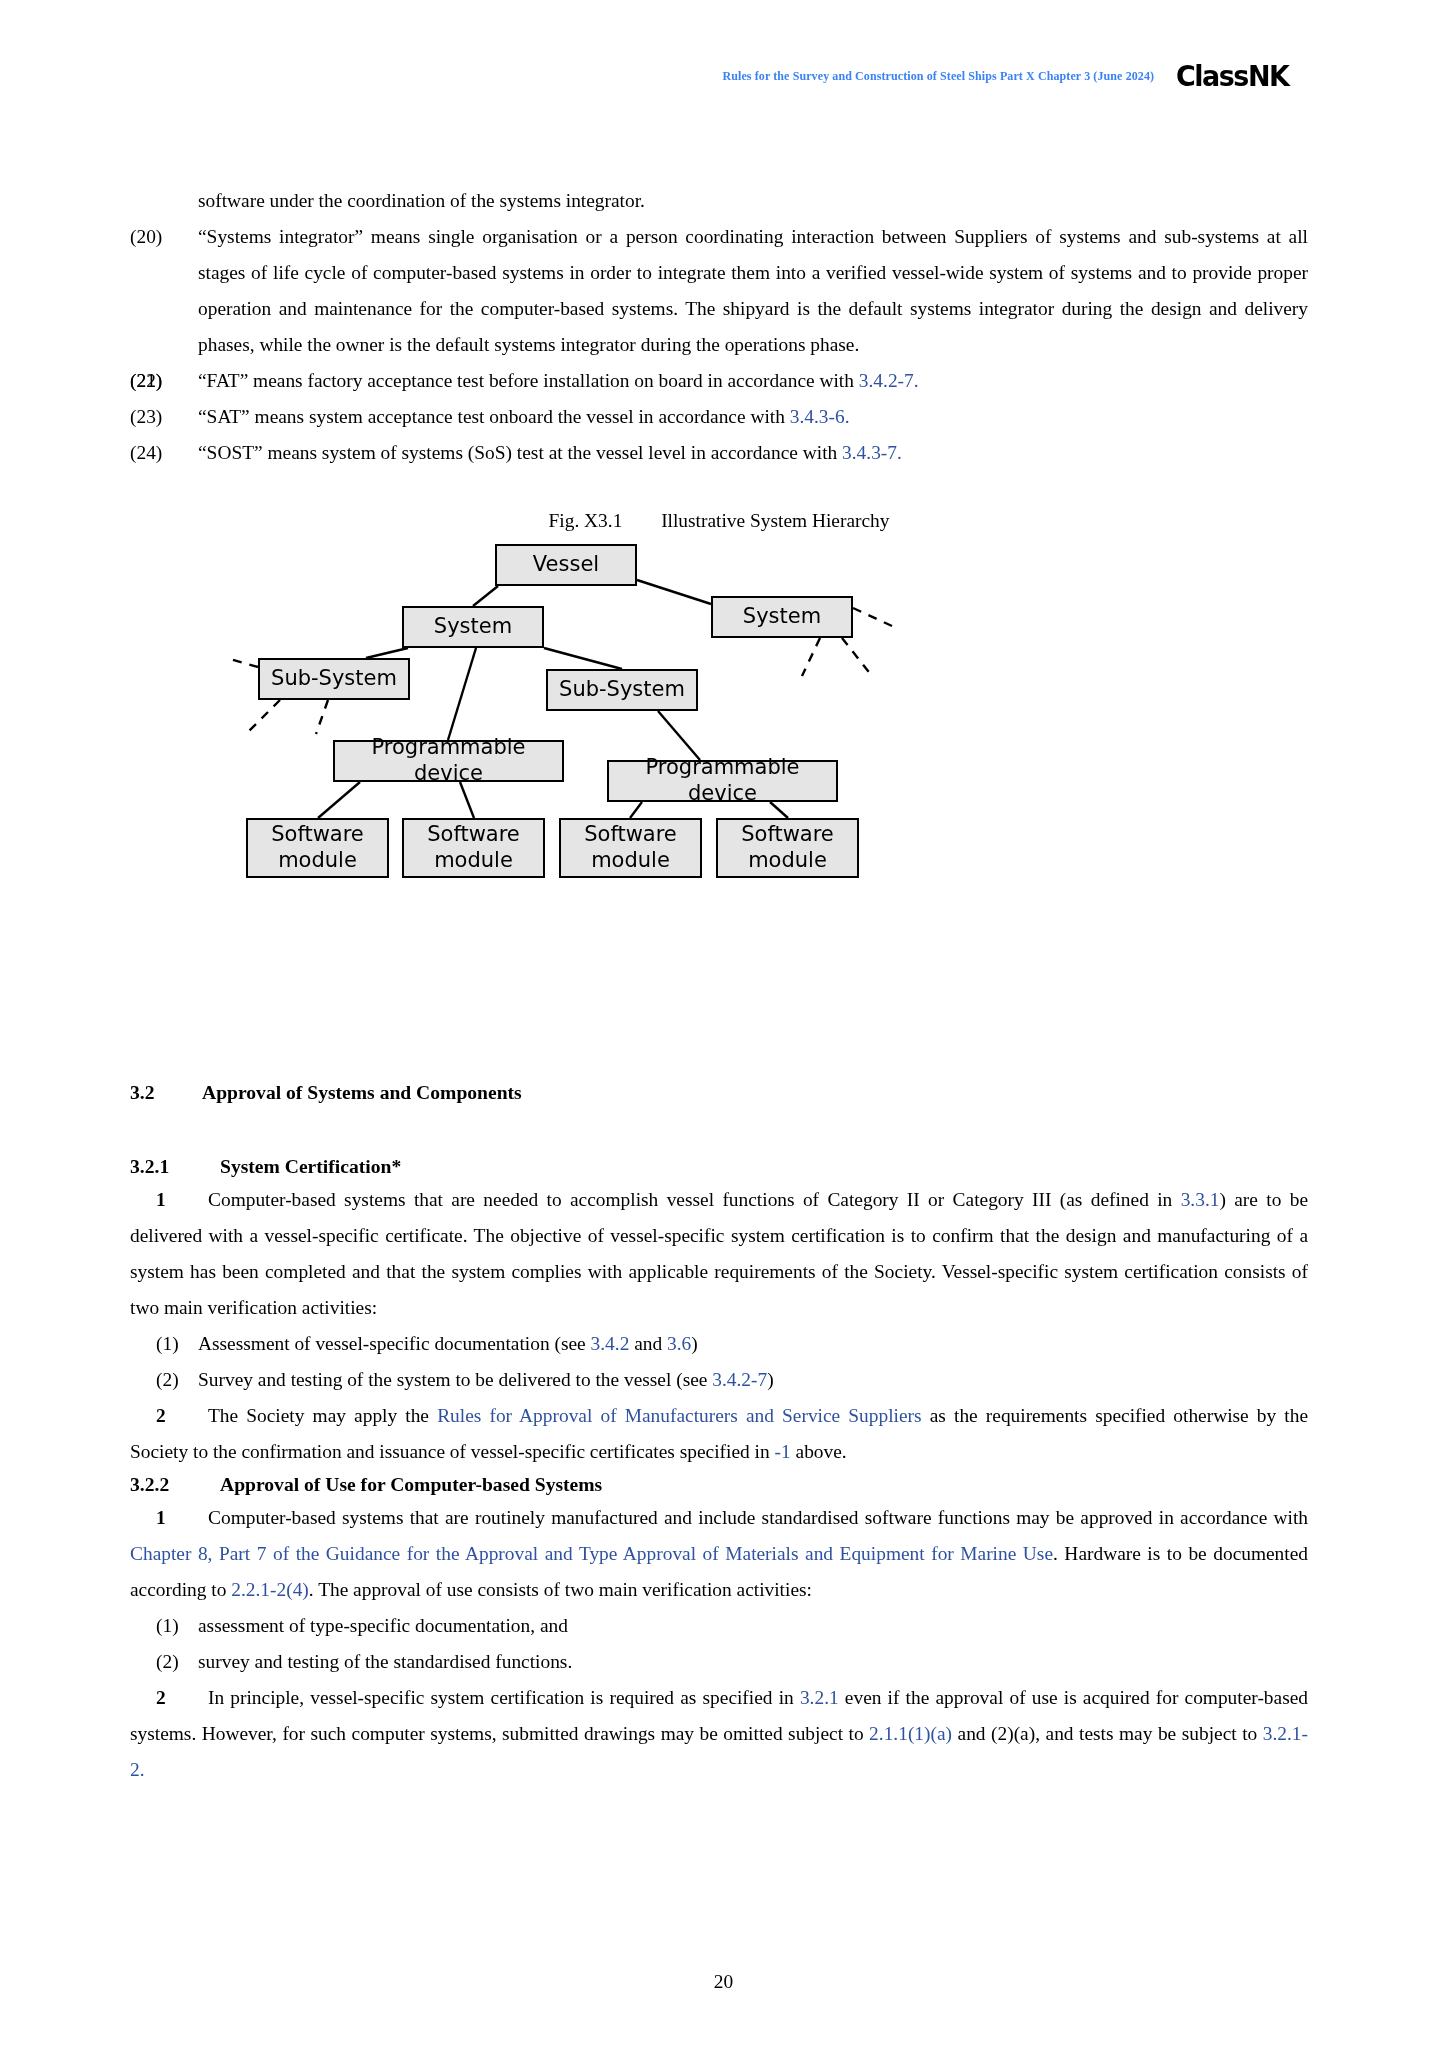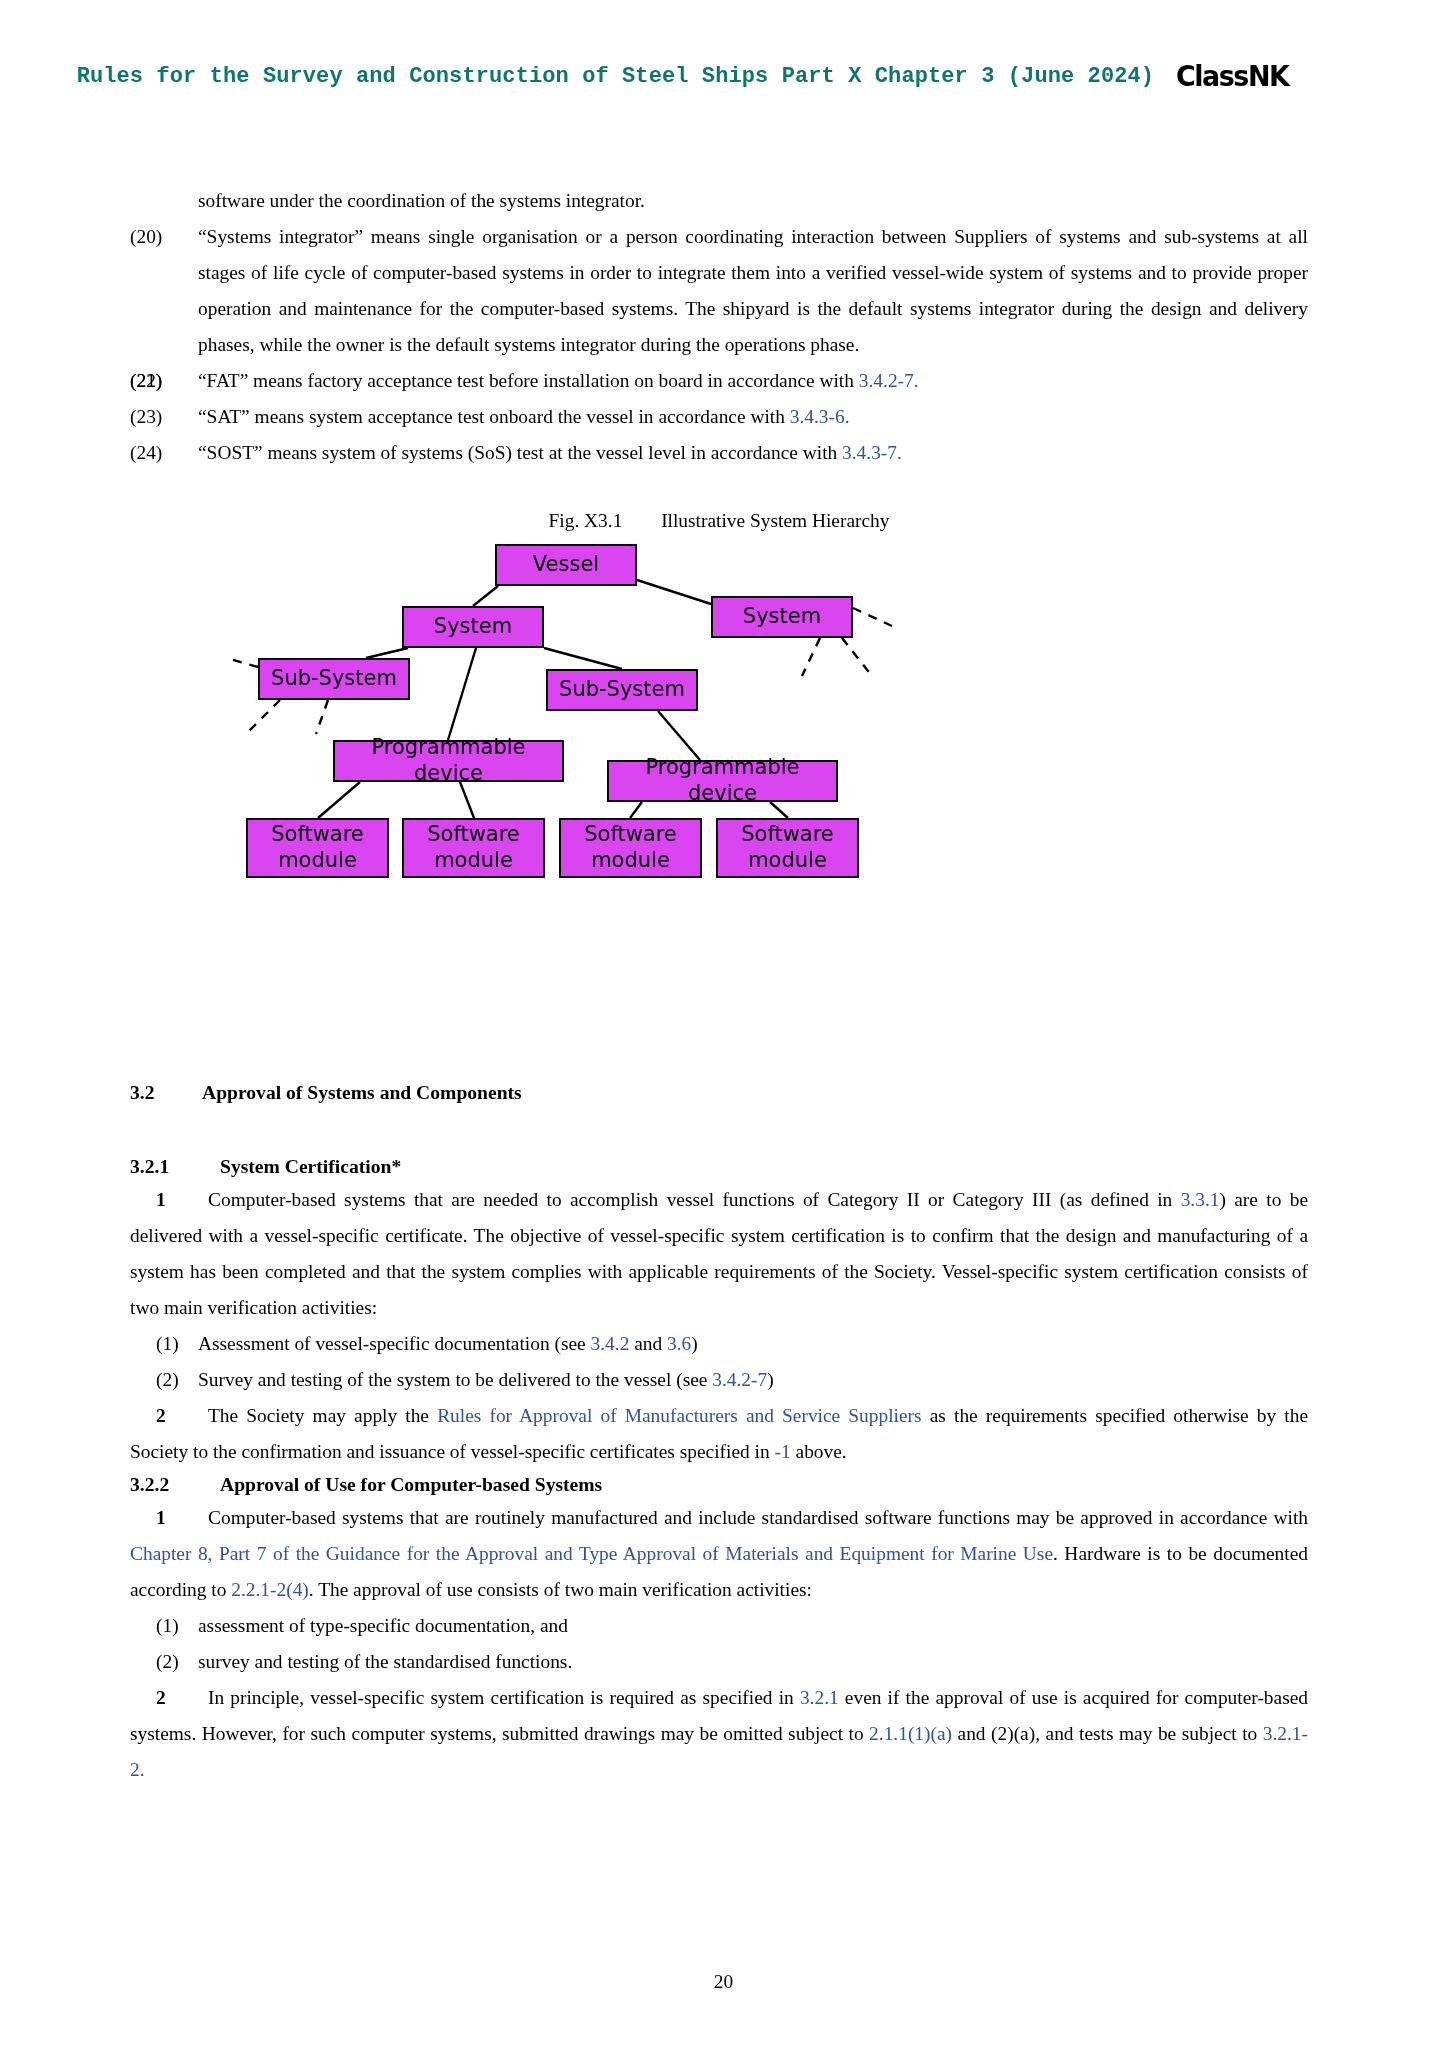--- a/index.html
+++ b/index.html
@@ -26,26 +26,26 @@
     position: absolute;
     left: 0;
     right: 0;
     top: 62px;
     display: flex;
     align-items: center;
     justify-content: flex-end;
     padding-right: 150px;
   }
   .header-title {
-    font-family: Liberation Mono, monospace;
-    font-weight: bold;
-    font-size: 22px;
+    font-family: Liberation Serif, serif;
+    font-weight: bold;
+    font-size: 12px;
     letter-spacing: 0.1px;
     white-space: nowrap;
-    color: #0f766e;
+    color: #3b82f6;
   }
   .brand-logo {
     margin-left: 22px;
     font-family: "DejaVu Sans", "Liberation Sans", sans-serif;
     font-weight: bold;
     font-size: 29px;
     letter-spacing: -1.6px;
     color: #000;
     line-height: 1;
     transform: scaleX(0.93);
@@ -164,21 +164,21 @@
     position: absolute;
     left: 0;
     top: 26px;
     width: 1178px;
     height: 430px;
   }
   .node {
     position: absolute;
     box-sizing: border-box;
     border: 2px solid #000;
-    background: #d946ef;
+    background: #e5e5e5;
     font-family: "DejaVu Sans", "Liberation Sans", sans-serif;
     font-size: 21px;
     color: #000;
     display: flex;
     align-items: center;
     justify-content: center;
     text-align: center;
     line-height: 1.22;
     z-index: 2;
   }

